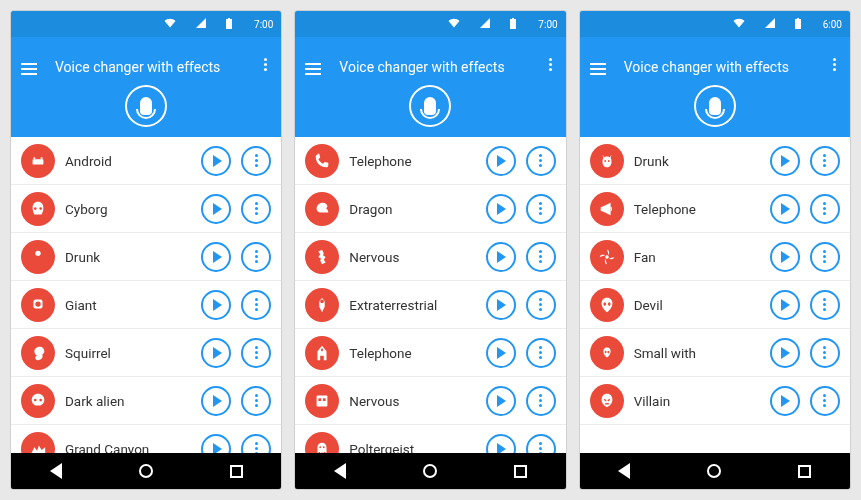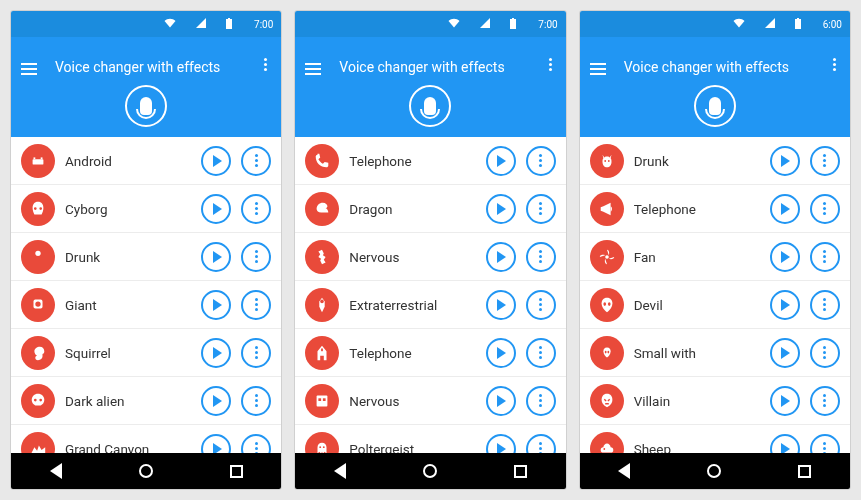--- a/index.html
+++ b/index.html
@@ -581,36 +581,19 @@
         <div class="eff-label">Villain</div>
         <div class="play-btn">
           <div class="tri"></div>
         </div>
         <div class="more-btn">
           <span class="d"></span>
           <span class="d"></span>
           <span class="d"></span>
         </div>
       </div>
-      <div class="row">
-        <div class="eff-icon">
-          <svg viewBox="0 0 20 20">
-            <path d="M6 8c-2 0-3 1-3 3s1 3 3 3h8c2 0 3-1 3-3s-1-3-3-3c0-2-2-4-4-4s-4 2-4 4z"></path>
-            <circle cx="7" cy="10" r="1" fill="#e94a3a"></circle>
-          </svg>
-        </div>
-        <div class="eff-label">Sheep</div>
-        <div class="play-btn">
-          <div class="tri"></div>
-        </div>
-        <div class="more-btn">
-          <span class="d"></span>
-          <span class="d"></span>
-          <span class="d"></span>
-        </div>
-      </div>
     </div>
   <div class="nav-bar">
     <div class="nb back"></div>
     <div class="nb home"></div>
     <div class="nb recent"></div>
   </div>
 </div>
 
 </body></html>

